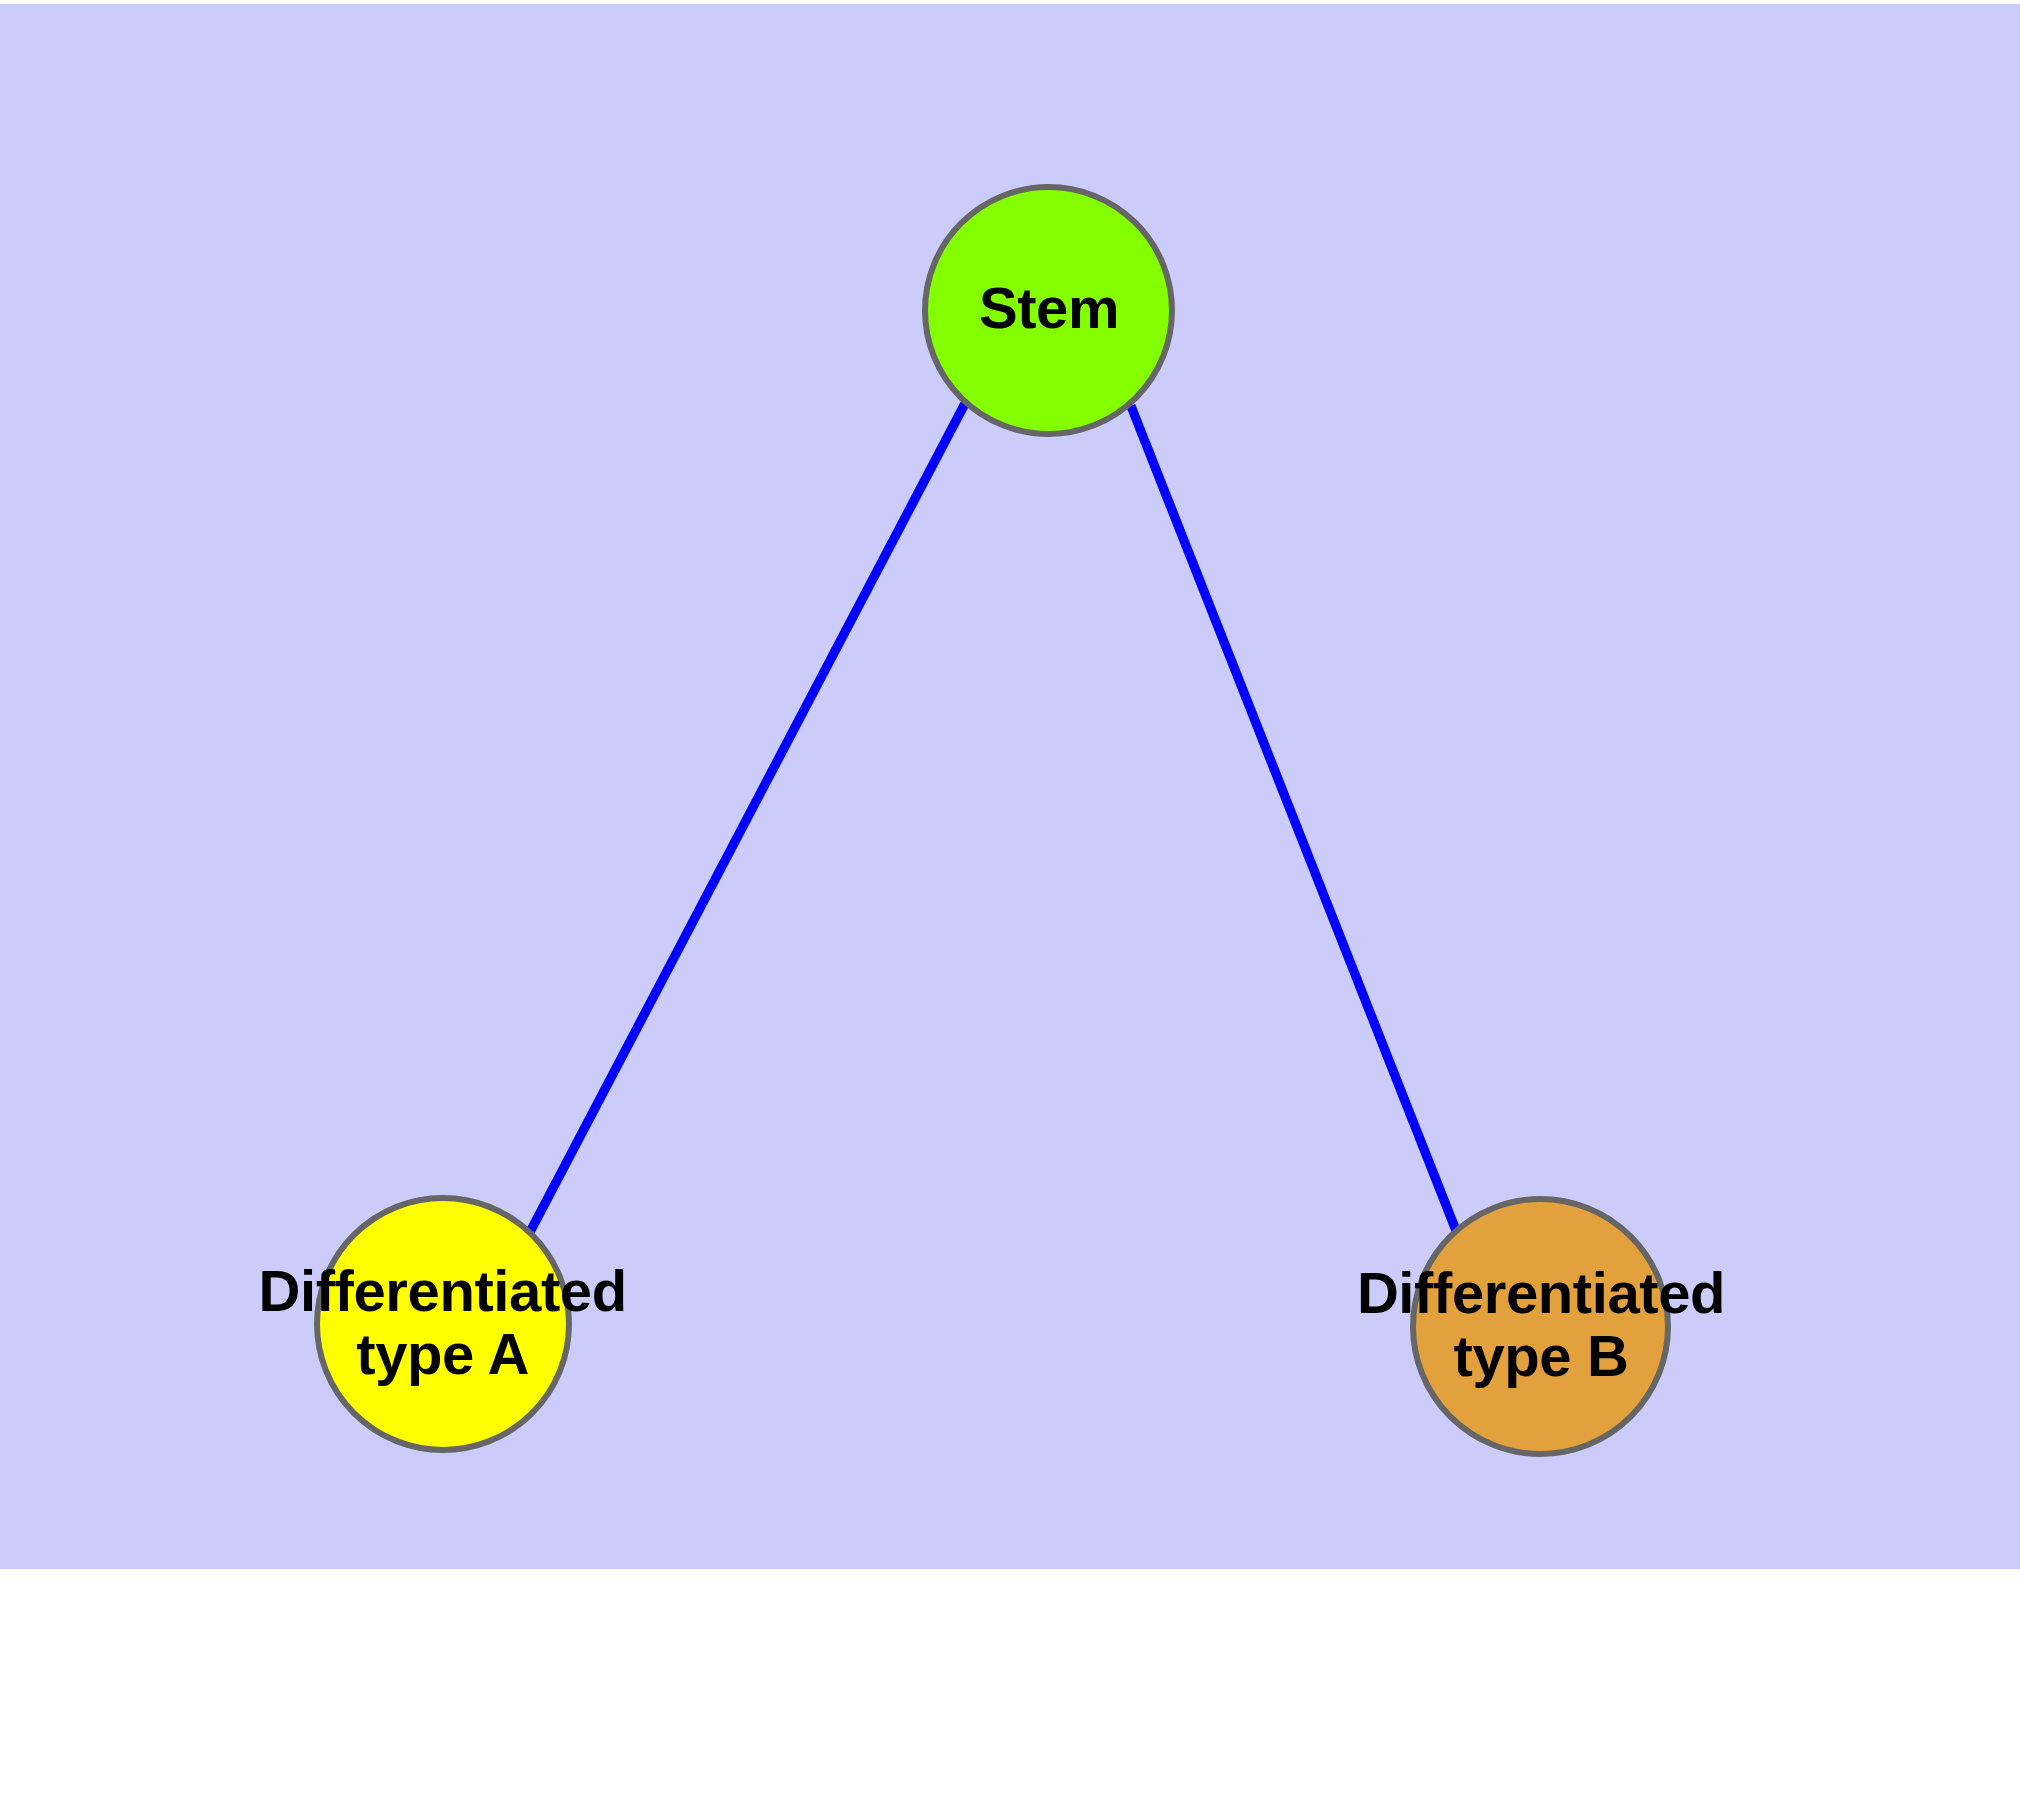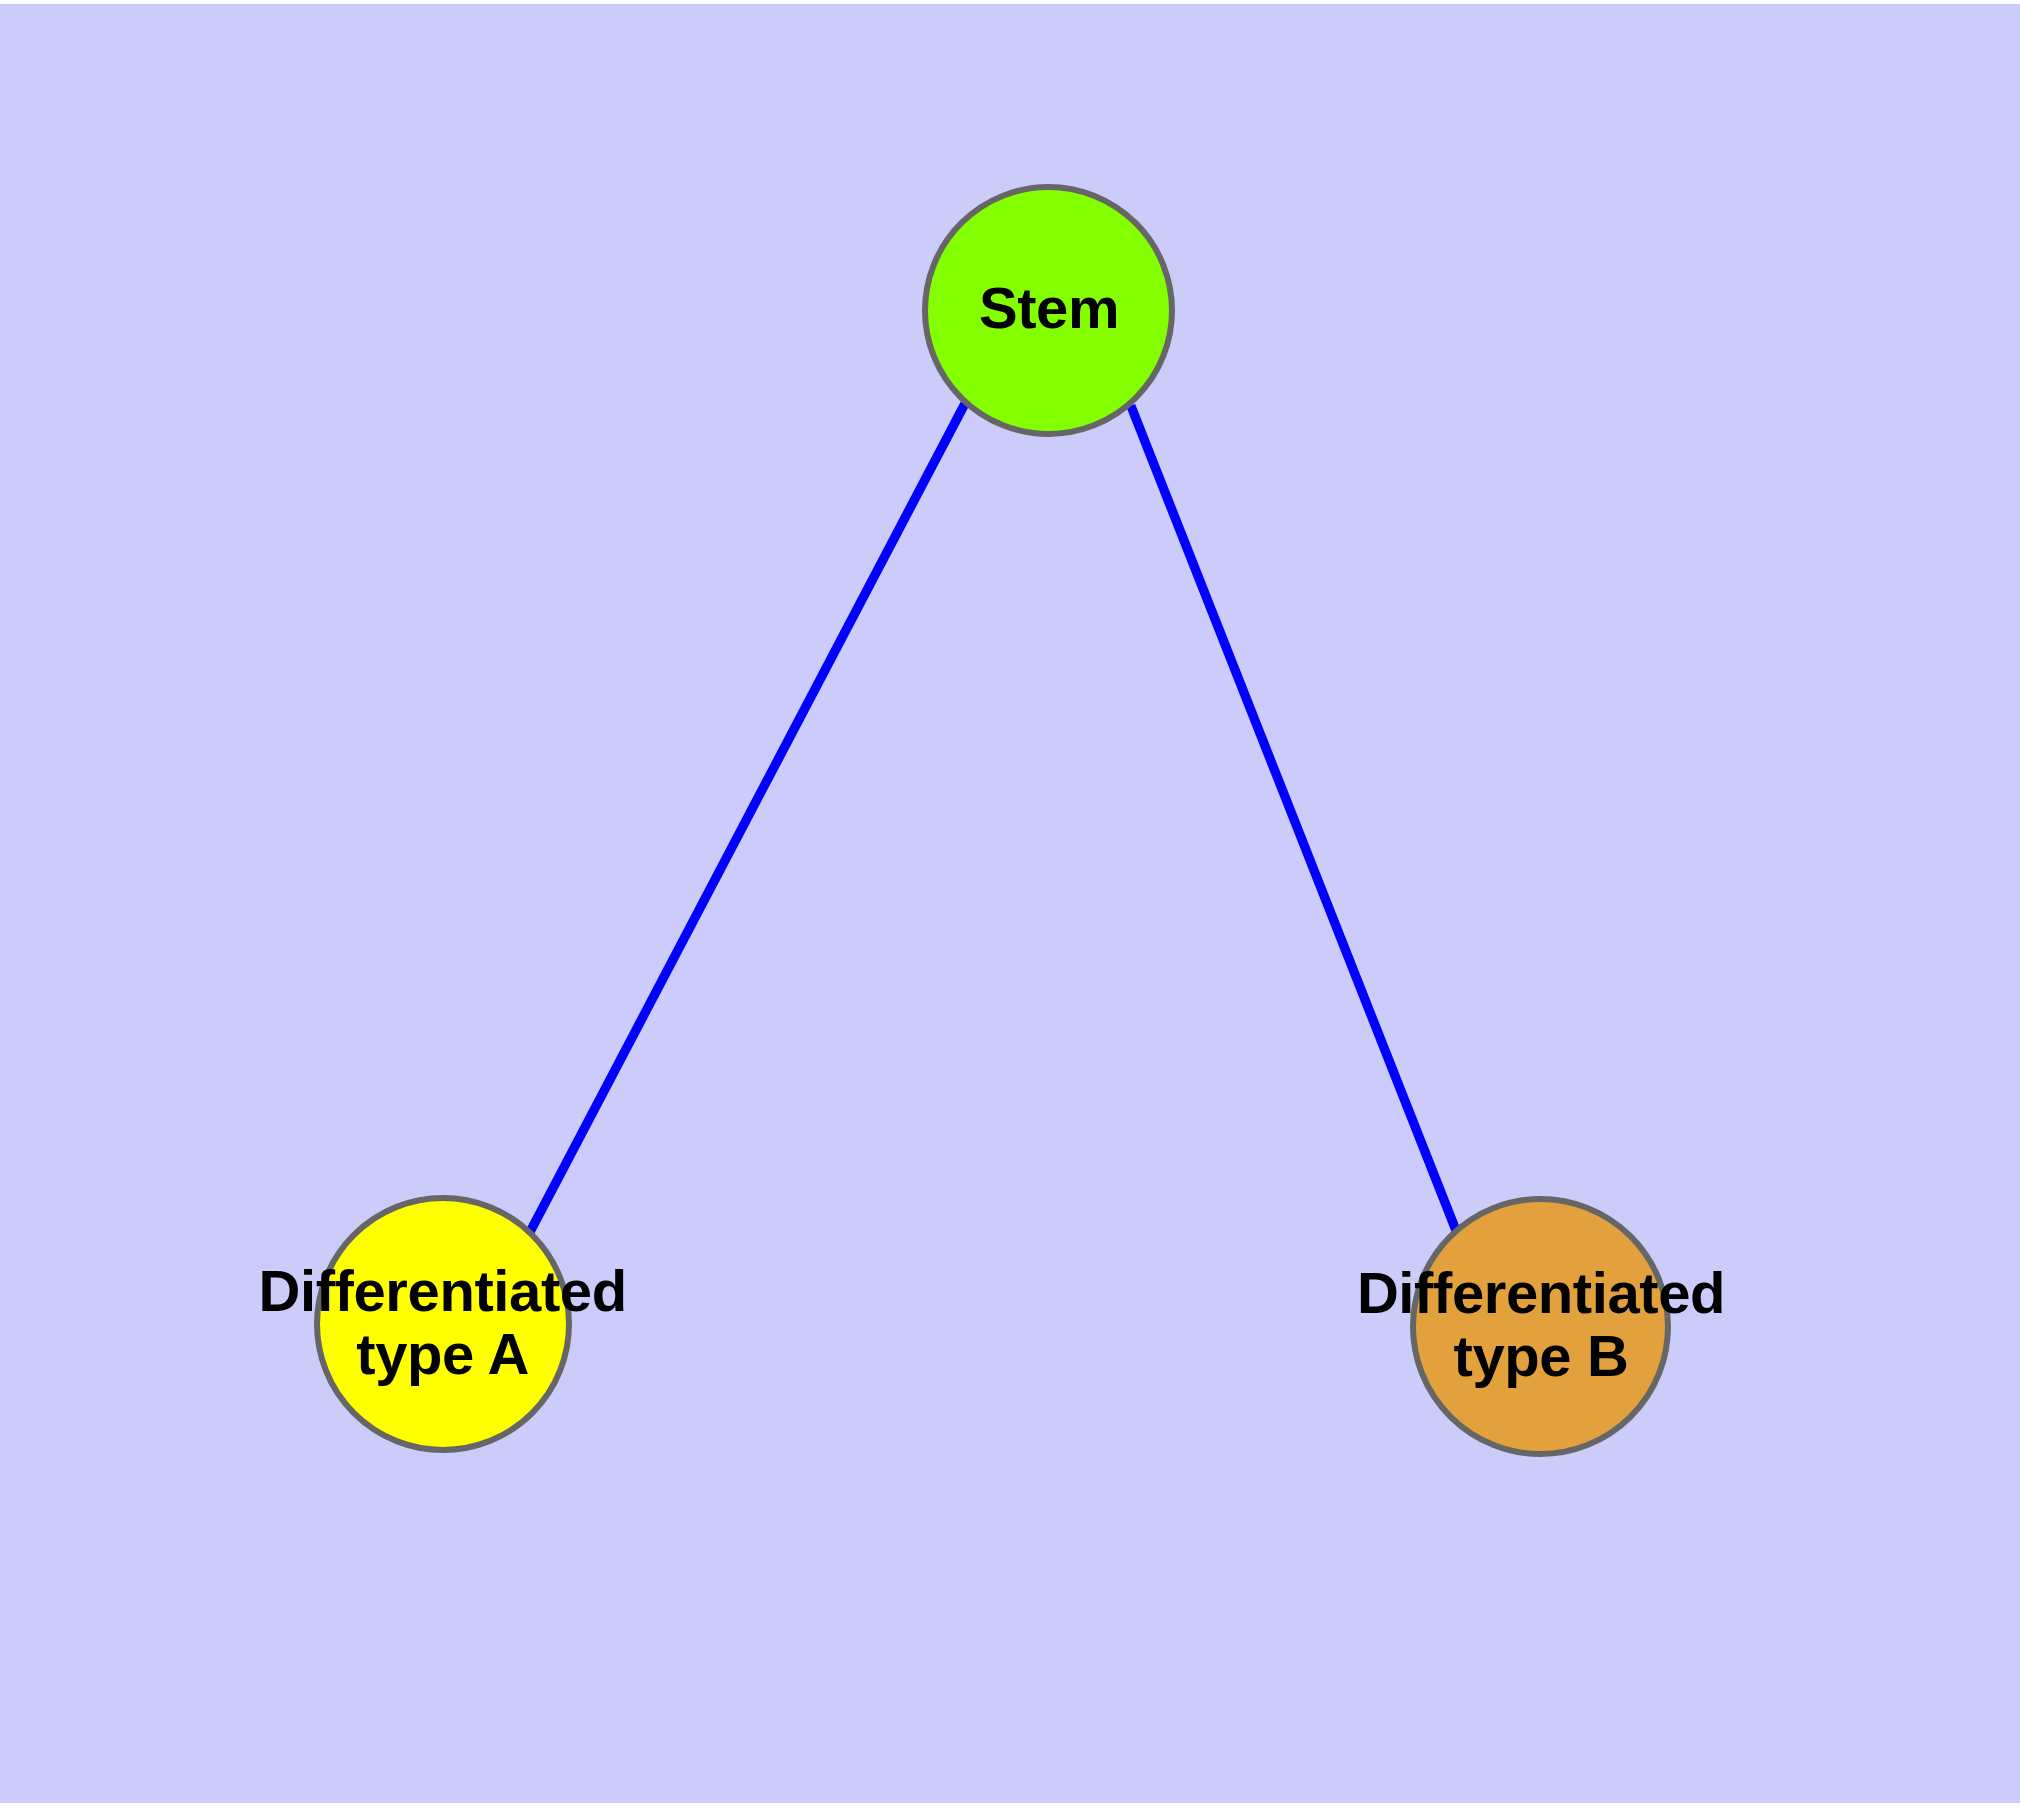--- a/index.html
+++ b/index.html
@@ -18,21 +18,21 @@
     position: relative;
     width: 2021px;
     height: 1812px;
     background: #ffffff;
   }
   #graph-plot {
     position: absolute;
     left: 0;
     top: 4.2px;
     width: 2021px;
-    height: 1799px;
+    height: 1565px;
     background: #ccccfa;
     overflow: hidden;
   }
   #edge-layer {
     position: absolute;
     left: 0;
     top: 0;
     width: 2021px;
     height: 1799px;
   }

